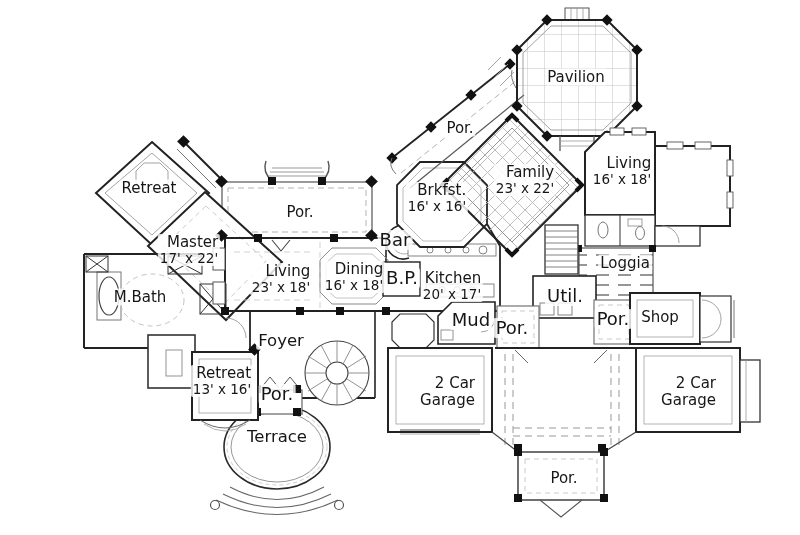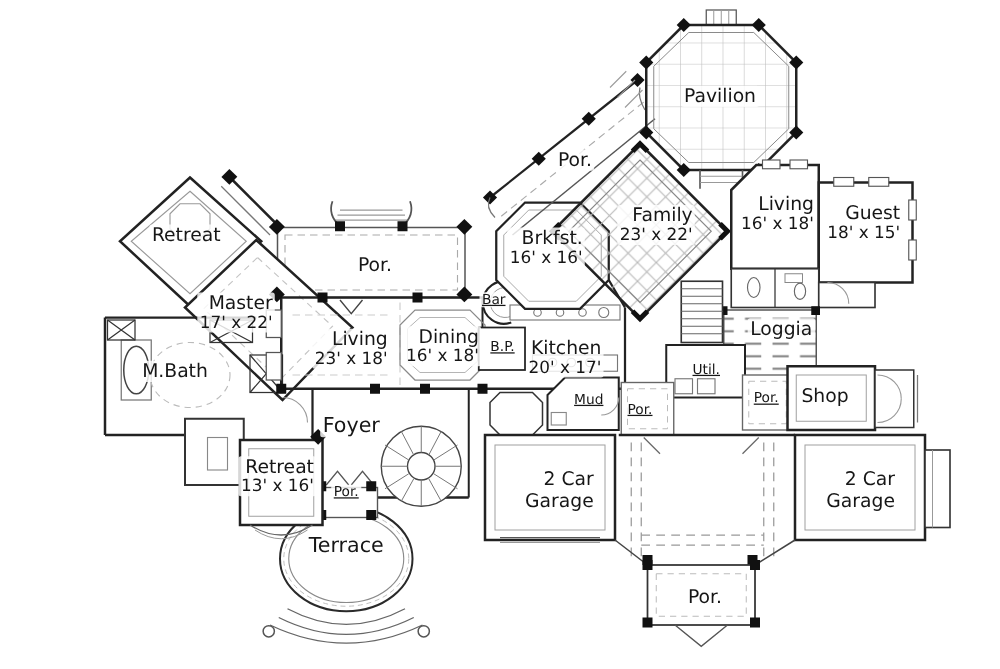--- a/index.html
+++ b/index.html
@@ -4,21 +4,21 @@
 <style>
   html,body{margin:0;padding:0;background:#fff;}
   #plan{position:relative;width:800px;height:535px;background:#ffffff;overflow:hidden;
         font-family:"DejaVu Sans","Liberation Sans",sans-serif;}
   #plan svg{position:absolute;left:0;top:0;}
   .lbl{position:absolute;transform:translate(-50%,-50%);text-align:right;
        color:#161616;font-size:15px;line-height:1.12;white-space:nowrap;
        background:rgba(255,255,255,.82);padding:0 2px;border-radius:2px;}
   .lbl .dims{font-size:13.5px;display:block;}
   .lbl.lg{font-size:16.5px;}
-  .lbl.sm{font-size:11px;text-decoration:underline;}
+  .lbl.sm{font-size:18px;}
   .lbl.wrap{white-space:normal;width:64px;background:rgba(255,255,255,.9);}
 </style>
 </head>
 <body>
 
 <div id="plan">
 <svg width="800" height="535" viewBox="0 0 800 535">
   <defs>
     <pattern id="lattice" width="15" height="15" patternUnits="userSpaceOnUse">
       <path d="M0,0 L15,15 M15,0 L0,15" stroke="#b8b8b8" stroke-width="0.9" fill="none"></path>
@@ -346,21 +346,20 @@
   <div class="lbl" style="left:281px;top:279px"><span>Living</span><span class="dims">23' x 18'</span></div>
   <div class="lbl" style="left:354px;top:277px"><span>Dining</span><span class="dims">16' x 18'</span></div>
   <div class="lbl sm" style="left:395px;top:240px"><span>Bar</span></div>
   <div class="lbl sm" style="left:402px;top:278px"><span>B.P.</span></div>
   <div class="lbl" style="left:452px;top:286px"><span>Kitchen</span><span class="dims">20' x 17'</span></div>
   <div class="lbl" style="left:437px;top:198px"><span>Brkfst.</span><span class="dims">16' x 16'</span></div>
   <div class="lbl" style="left:525px;top:180px"><span>Family</span><span class="dims">23' x 22'</span></div>
   <div class="lbl" style="left:460px;top:128px"><span>Por.</span></div>
   <div class="lbl" style="left:576px;top:77px"><span>Pavilion</span></div>
   <div class="lbl" style="left:622px;top:171px"><span>Living</span><span class="dims">16' x 18'</span></div>
-  <div class="lbl" style="left:691px;top:178px"><span>Guest</span><span class="dims">18' x 15'</span></div>
   <div class="lbl" style="left:625px;top:263px"><span>Loggia</span></div>
   <div class="lbl sm" style="left:565px;top:296px"><span>Util.</span></div>
   <div class="lbl sm" style="left:471px;top:320px"><span>Mud</span></div>
   <div class="lbl sm" style="left:512px;top:328px"><span>Por.</span></div>
   <div class="lbl sm" style="left:613px;top:319px"><span>Por.</span></div>
   <div class="lbl" style="left:660px;top:317px"><span>Shop</span></div>
   <div class="lbl lg" style="left:281px;top:341px"><span>Foyer</span></div>
   <div class="lbl" style="left:222px;top:381px"><span>Retreat</span><span class="dims">13' x 16'</span></div>
   <div class="lbl sm" style="left:277px;top:394px"><span>Por.</span></div>
   <div class="lbl lg" style="left:277px;top:437px"><span>Terrace</span></div>

